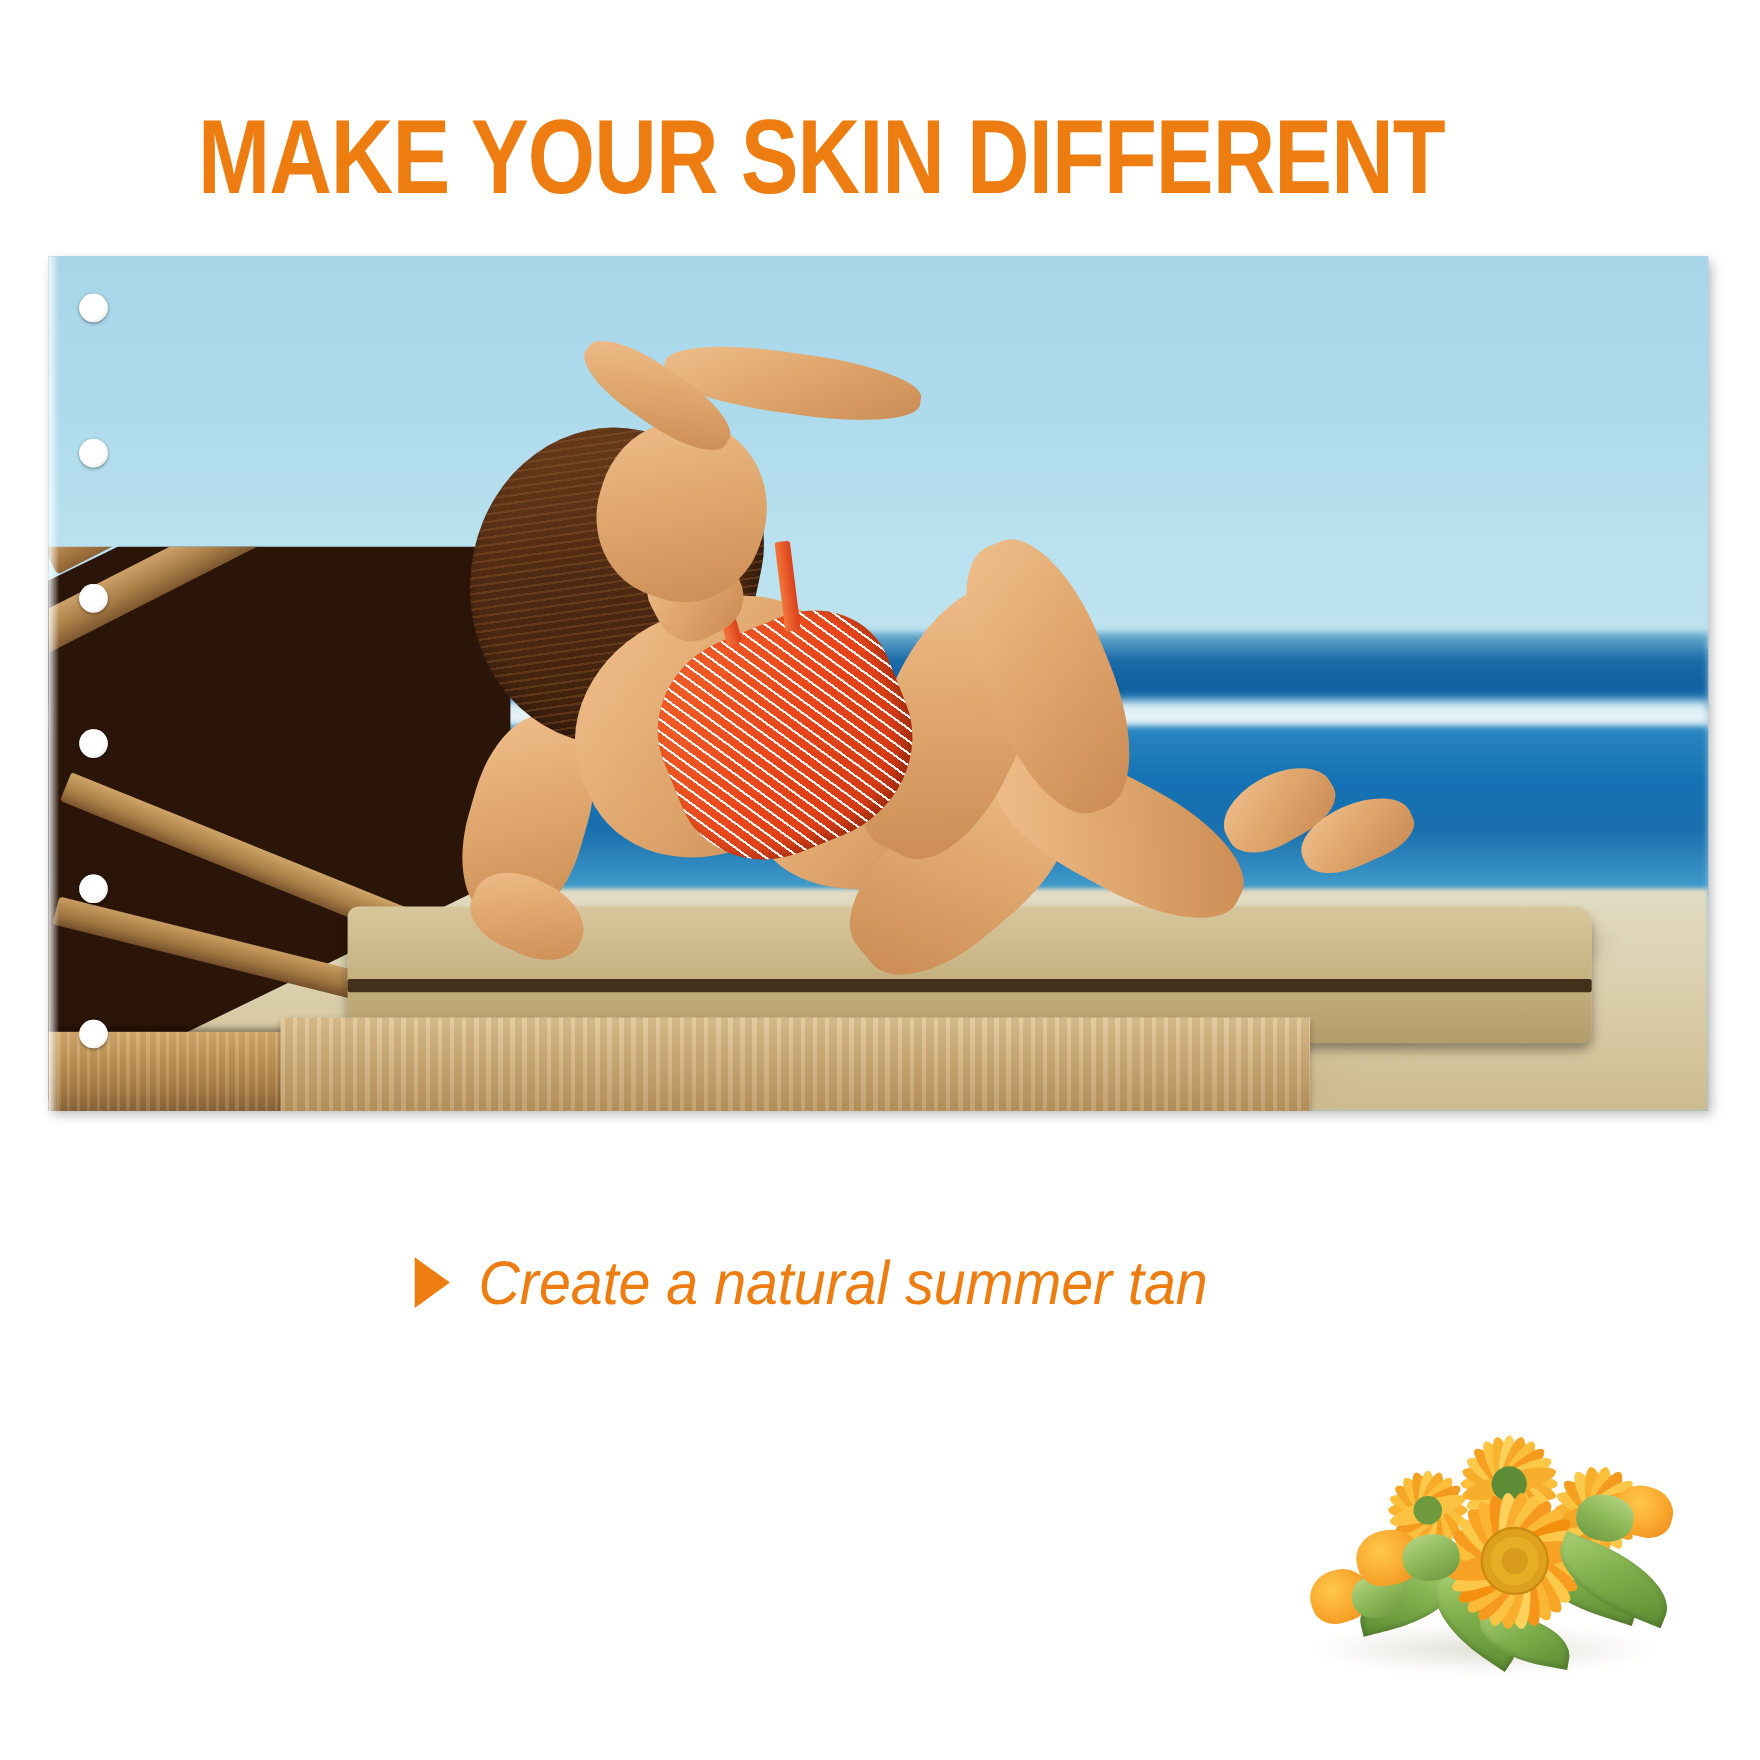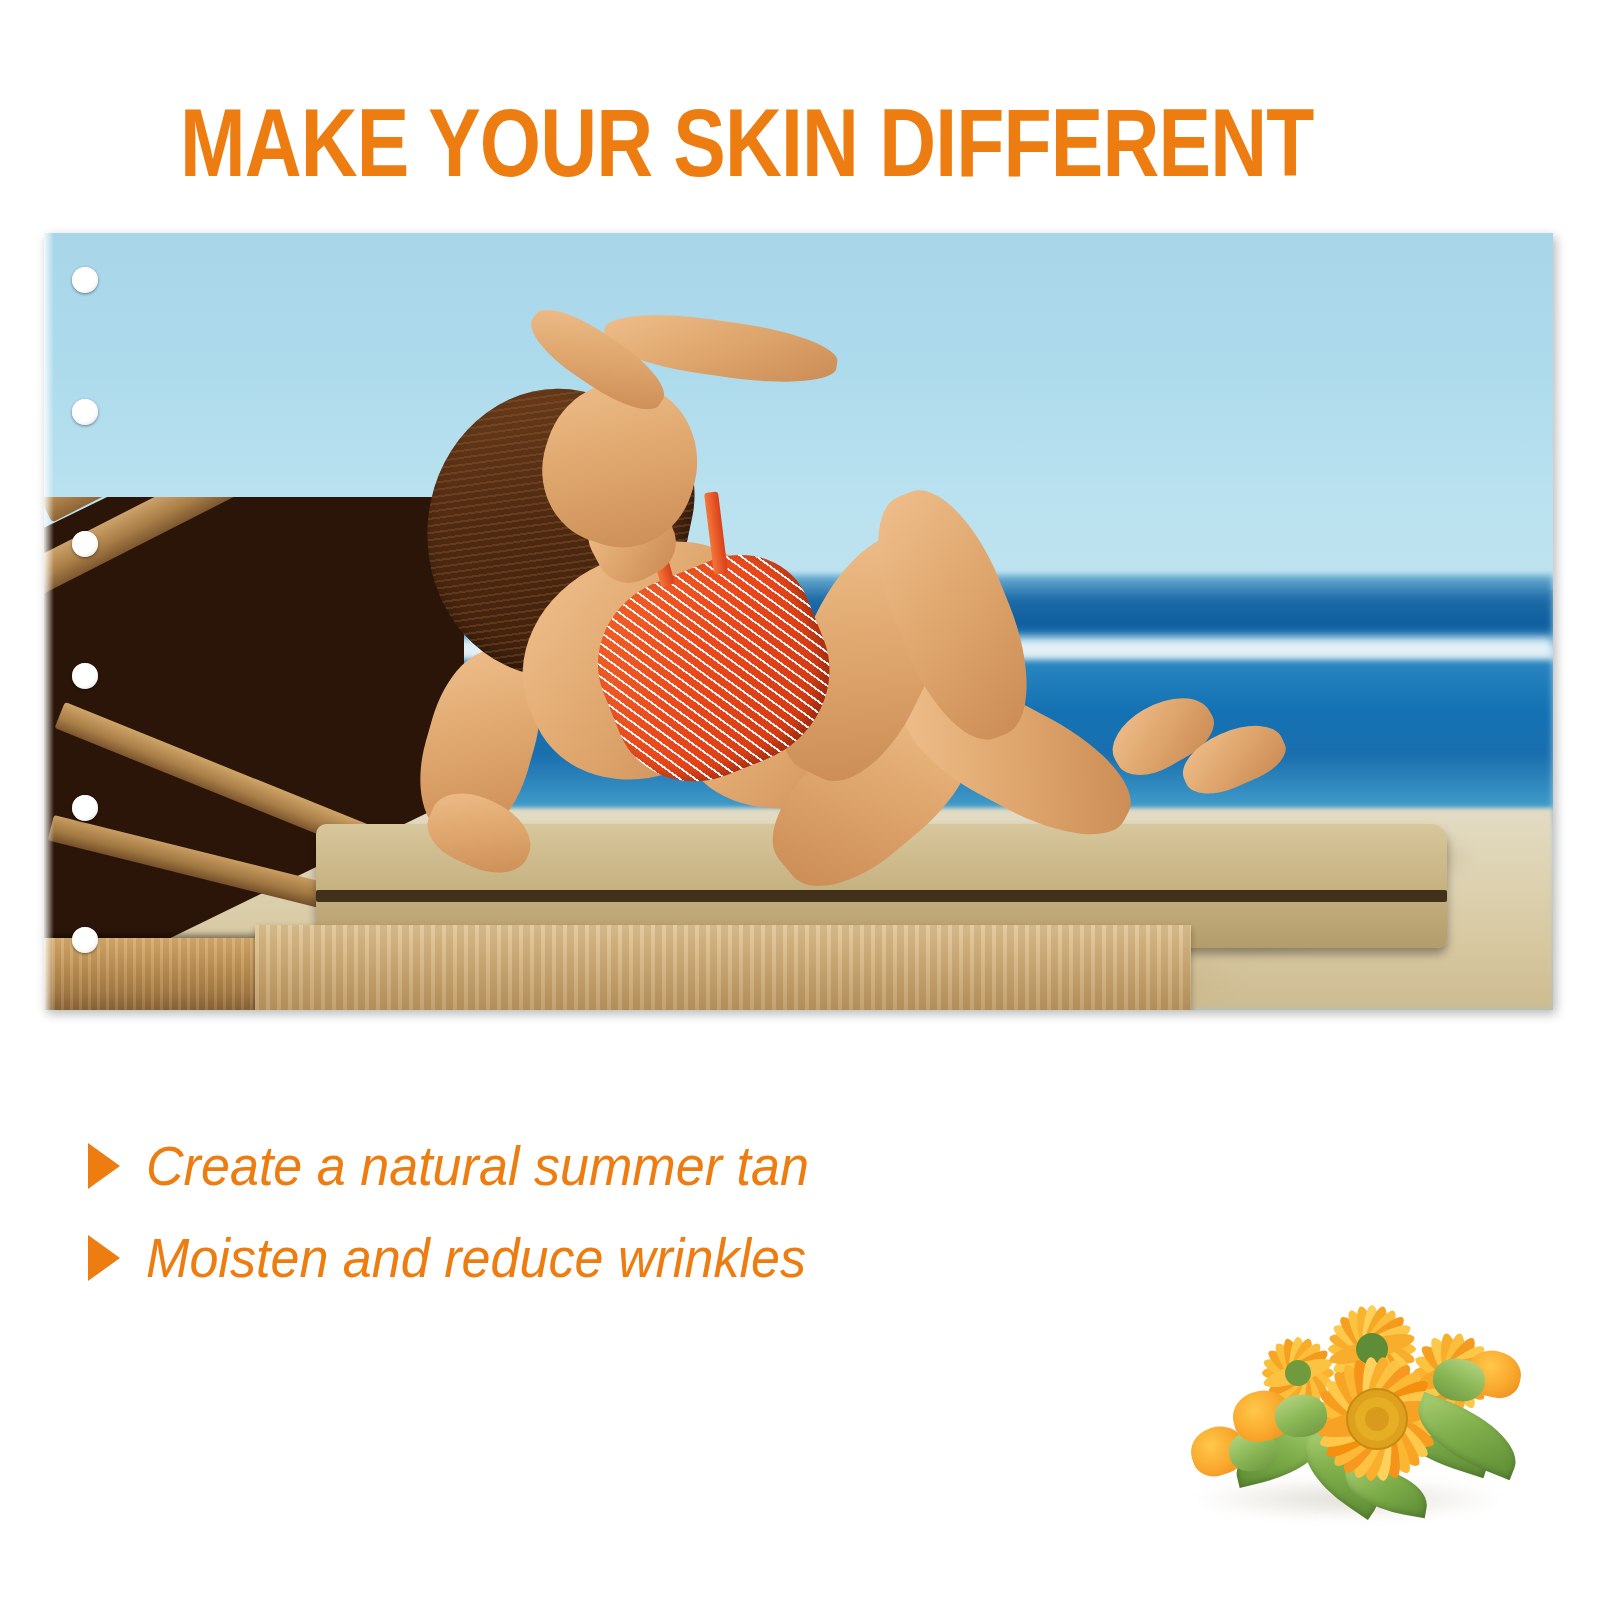--- a/index.html
+++ b/index.html
@@ -273,20 +273,21 @@
   
   .bullets{
     position:absolute;
     left:88px; top:1120px;
     width:1060px;
   }
   .bullet-row{
     display:flex;
     align-items:center;
     height:92px;
+    justify-content:flex-end;
   }
   .tri{
     width:0;height:0;
     flex:0 0 auto;
     border-top:23px solid transparent;
     border-bottom:23px solid transparent;
     border-left:32px solid #ee7d11;
     margin-right:26px;
   }
   .bullet-text{
@@ -398,24 +399,20 @@
       <div class="hole" style="top:430px"></div>
       <div class="hole" style="top:562px"></div>
       <div class="hole" style="top:694px"></div>
     </div>
   </div>
 
   <div class="bullets">
     <div class="bullet-row">
       <div class="tri"></div>
       <div class="bullet-text">Create a natural summer tan</div>
-    </div>
-    <div class="bullet-row">
-      <div class="tri"></div>
-      <div class="bullet-text">Moisten and reduce wrinkles</div>
     </div>
   </div>
 
   <div class="flowers">
     <div class="shadow-soft"></div>
 
     <div class="leaf" style="left:200px;top:150px;width:120px;height:56px;transform:rotate(18deg);"></div>
     <div class="leaf" style="left:58px;top:178px;width:96px;height:44px;transform:rotate(-14deg) scaleX(-1);"></div>
     <div class="leaf" style="left:118px;top:196px;width:96px;height:46px;transform:rotate(34deg);"></div>
     <div class="leaf" style="left:168px;top:214px;width:86px;height:42px;transform:rotate(10deg);"></div>

